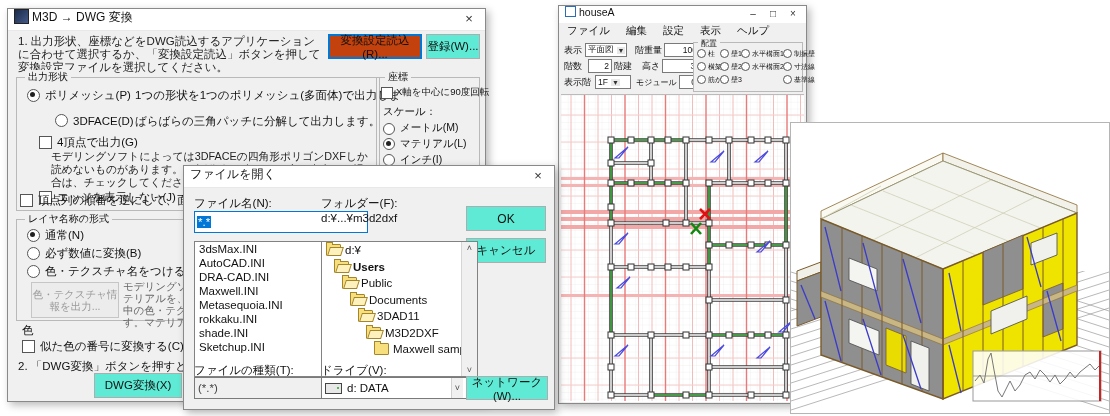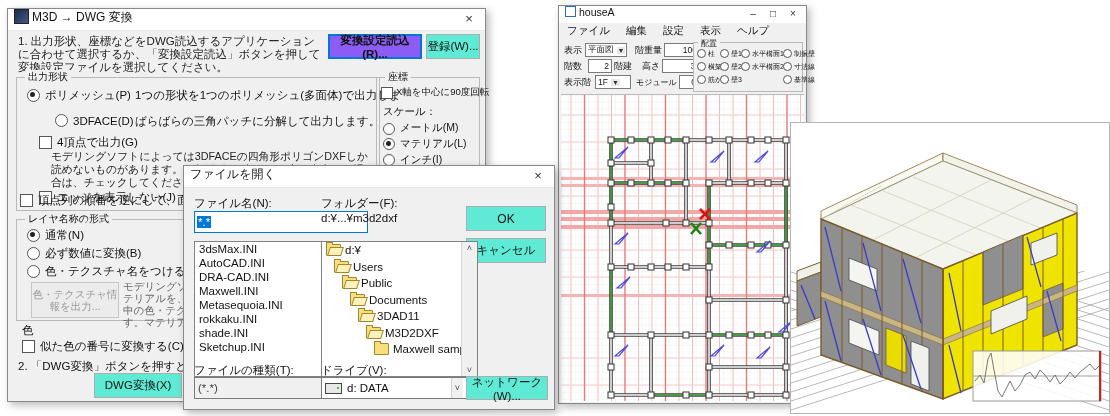--- a/index.html
+++ b/index.html
@@ -3,21 +3,21 @@
 <meta charset="utf-8">
 <style>
   html,body{margin:0;padding:0;background:#fff;}
   .stage{position:relative;width:1110px;height:416px;background:#fff;overflow:hidden;
          font-family:"Liberation Sans","DejaVu Sans",sans-serif;color:#111;}
   .win{position:absolute;background:#f0f0f0;border:1px solid #898989;box-shadow:3px 3px 8px rgba(0,0,0,.28);}
   .titlebar{position:absolute;left:0;top:0;right:0;height:21px;background:#fff;display:flex;gap:3px;padding:0 6px;font-size:12px;border-bottom:1px solid #e8e8e8;}
   .close-x{position:absolute;right:0;top:0;width:32px;height:21px;text-align:center;line-height:20px;font-size:13px;color:#333;}
   .abs{position:absolute;}
   .btn{position:absolute;background:#5eead4;border:1px solid #adadad;font-size:11.5px;text-align:center;color:#111;display:flex;align-items:center;justify-content:center;}
-  .btn.focused{border:1px solid #0078d7;box-shadow:inset 0 0 0 1px #0078d7;background:#8b5cf6;font-weight:bold;}
+  .btn.focused{border:1px solid #0078d7;box-shadow:inset 0 0 0 1px #0078d7;background:#c2410c;}
   .btn.disabled{color:#9a9a9a;background:#ececec;border-color:#c6c6c6;}
   .group{position:absolute;border:1px solid #b9b9b9;}
   .glabel{position:absolute;top:-8px;left:8px;background:#f0f0f0;padding:0 3px;font-size:10px;}
   .radio{display:inline-block;width:11px;height:11px;border:1px solid #555;border-radius:50%;background:#fff;vertical-align:-2px;margin-right:5px;position:relative;flex:none;}
   .radio.checked::after{content:"";position:absolute;left:2px;top:2px;width:5px;height:5px;border-radius:50%;background:#222;}
   .chk{display:inline-block;width:11px;height:11px;border:1px solid #555;background:#fff;vertical-align:-2px;margin-right:5px;flex:none;}
   .row{position:absolute;display:flex;align-items:center;font-size:11.5px;white-space:nowrap;}
   .small{font-size:10.5px;}
   .note{color:#222;font-size:10.8px;line-height:13px;}
   .gray-note{color:#666;font-size:10.5px;line-height:12px;}
@@ -455,21 +455,21 @@
         <span>˄</span>
         <span>˅</span>
       </div>
     </div>
 
     <div class="listbox" style="left:137px;top:75px;width:155px;height:134px;">
       <div class="tree-item" style="padding-left:4px;">
           <span class="folder-ic open"></span>
           <span>d:¥</span>
         </div>
-      <div class="tree-item" style="padding-left:12px;">
+      <div class="tree-item" style="padding-left:12px;font-weight:bold;">
           <span class="folder-ic open"></span>
           <span>Users</span>
         </div>
       <div class="tree-item" style="padding-left:20px;">
           <span class="folder-ic open"></span>
           <span>Public</span>
         </div>
       <div class="tree-item" style="padding-left:28px;">
           <span class="folder-ic open"></span>
           <span>Documents</span>

